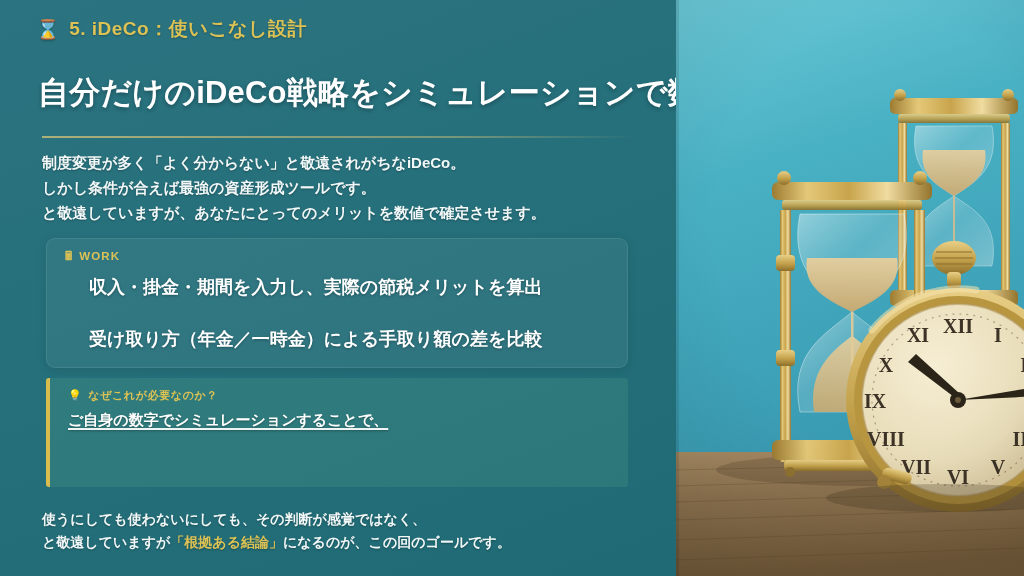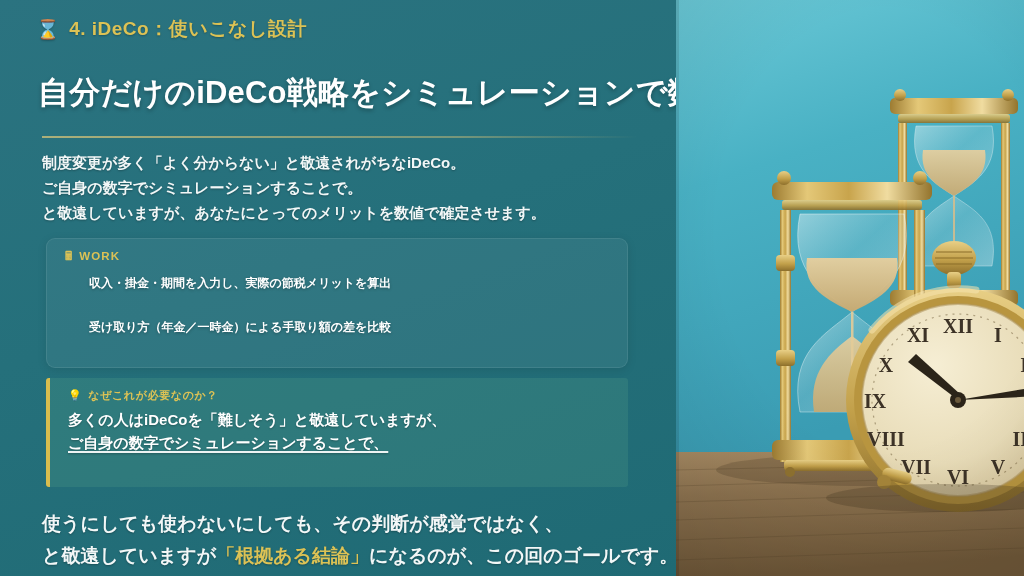--- a/index.html
+++ b/index.html
@@ -55,21 +55,21 @@
     box-shadow:0 2px 10px rgba(0,0,0,.10);
   }
   .work-label {
     position:absolute; left:18px; top:11px;
     display:flex; align-items:center; gap:6px;
     color:#dcc255; font-size:11.5px; font-weight:800; letter-spacing:1.1px;
   }
   .work-label .calc-ico { font-size:12px; line-height:1; }
   .work-items { position:absolute; left:42px; top:36px; right:18px; }
   .work-item {
-    color:#ffffff; font-size:12px; font-weight:800; line-height:1.35;
+    color:#ffffff; font-size:18px; font-weight:800; line-height:1.35;
     text-shadow:0 1px 3px rgba(0,0,0,.30); white-space:nowrap;
   }
   .work-item + .work-item { margin-top:28px; }
 
   
   .callout {
     position:absolute; left:46px; top:378px; width:582px; height:109px;
     background:rgba(120,200,150,.14);
     border-left:4px solid #d8bd4e;
     border-radius:3px;
@@ -89,21 +89,21 @@
   .callout-line.underlined {
     text-decoration:underline;
     text-decoration-thickness:1.5px;
     text-underline-offset:3px;
     text-decoration-color:rgba(255,255,255,.92);
   }
 
   
   .footer {
     position:absolute; left:42px; top:508px; right:40px;
-    color:#f2f7f7; font-size:19px; font-weight:700; line-height:1.66;
+    color:#f2f7f7; font-size:14px; font-weight:700; line-height:1.66;
     text-shadow:0 1px 2px rgba(0,0,0,.28);
   }
   .footer div { white-space:nowrap; }
   .hl { color:#dcc255;text-align:center; }
 
   
   .photo-panel {
     position:absolute; left:676px; top:0; width:348px; height:576px;
     overflow:hidden;
     background:linear-gradient(180deg,#62c3d2 0%,#49b1c4 38%,#3aa3ba 62%,#3c9fb4 72%,#3c9fb4 78%,#8a7357 79%,#7d6647 100%);
@@ -121,51 +121,50 @@
 </style>
 </head>
 <body>
 
 <div class="slide">
 
   <div class="left-panel">
 
     <div class="eyebrow">
       <span class="hourglass-ico">⌛</span>
-      <span>4. iDeCo：使いこなし設計</span>
+      <span>5. iDeCo：使いこなし設計</span>
     </div>
 
     <div class="page-title">自分だけのiDeCo戦略をシミュレーションで数値化</div>
 
     <div class="divider"></div>
 
     <div class="lead">
       <div>制度変更が多く「よく分からない」と敬遠されがちなiDeCo。</div>
-      <div>ご自身の数字でシミュレーションすることで。</div>
+      <div>しかし条件が合えば最強の資産形成ツールです。</div>
       <div>と敬遠していますが、あなたにとってのメリットを数値で確定させます。</div>
     </div>
 
     <div class="work-card">
       <div class="work-label">
         <span class="calc-ico">🖩</span>
         <span>WORK</span>
       </div>
       <div class="work-items">
         <div class="work-item">収入・掛金・期間を入力し、実際の節税メリットを算出</div>
         <div class="work-item">受け取り方（年金／一時金）による手取り額の差を比較</div>
       </div>
     </div>
 
     <div class="callout">
       <div class="callout-head">
         <span class="bulb-ico">💡</span>
         <span>なぜこれが必要なのか？</span>
       </div>
       <div class="callout-body">
-        <div class="callout-line">多くの人はiDeCoを「難しそう」と敬遠していますが、</div>
         <div class="callout-line underlined">ご自身の数字でシミュレーションすることで、</div>
       </div>
     </div>
 
     <div class="footer">
       <div>使うにしても使わないにしても、その判断が感覚ではなく、</div>
       <div><span>と敬遠していますが</span><span class="hl">「根拠ある結論」</span><span>になるのが、この回のゴールです。</span></div>
     </div>
   </div>
 

